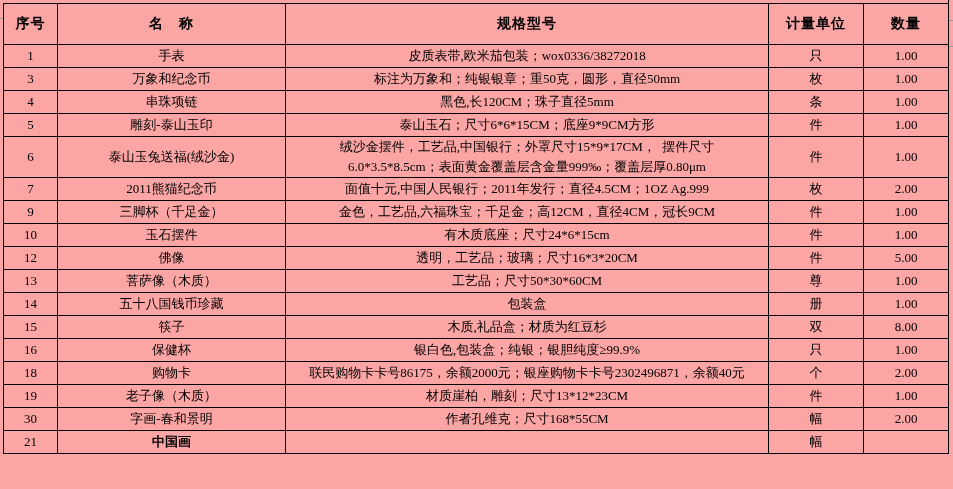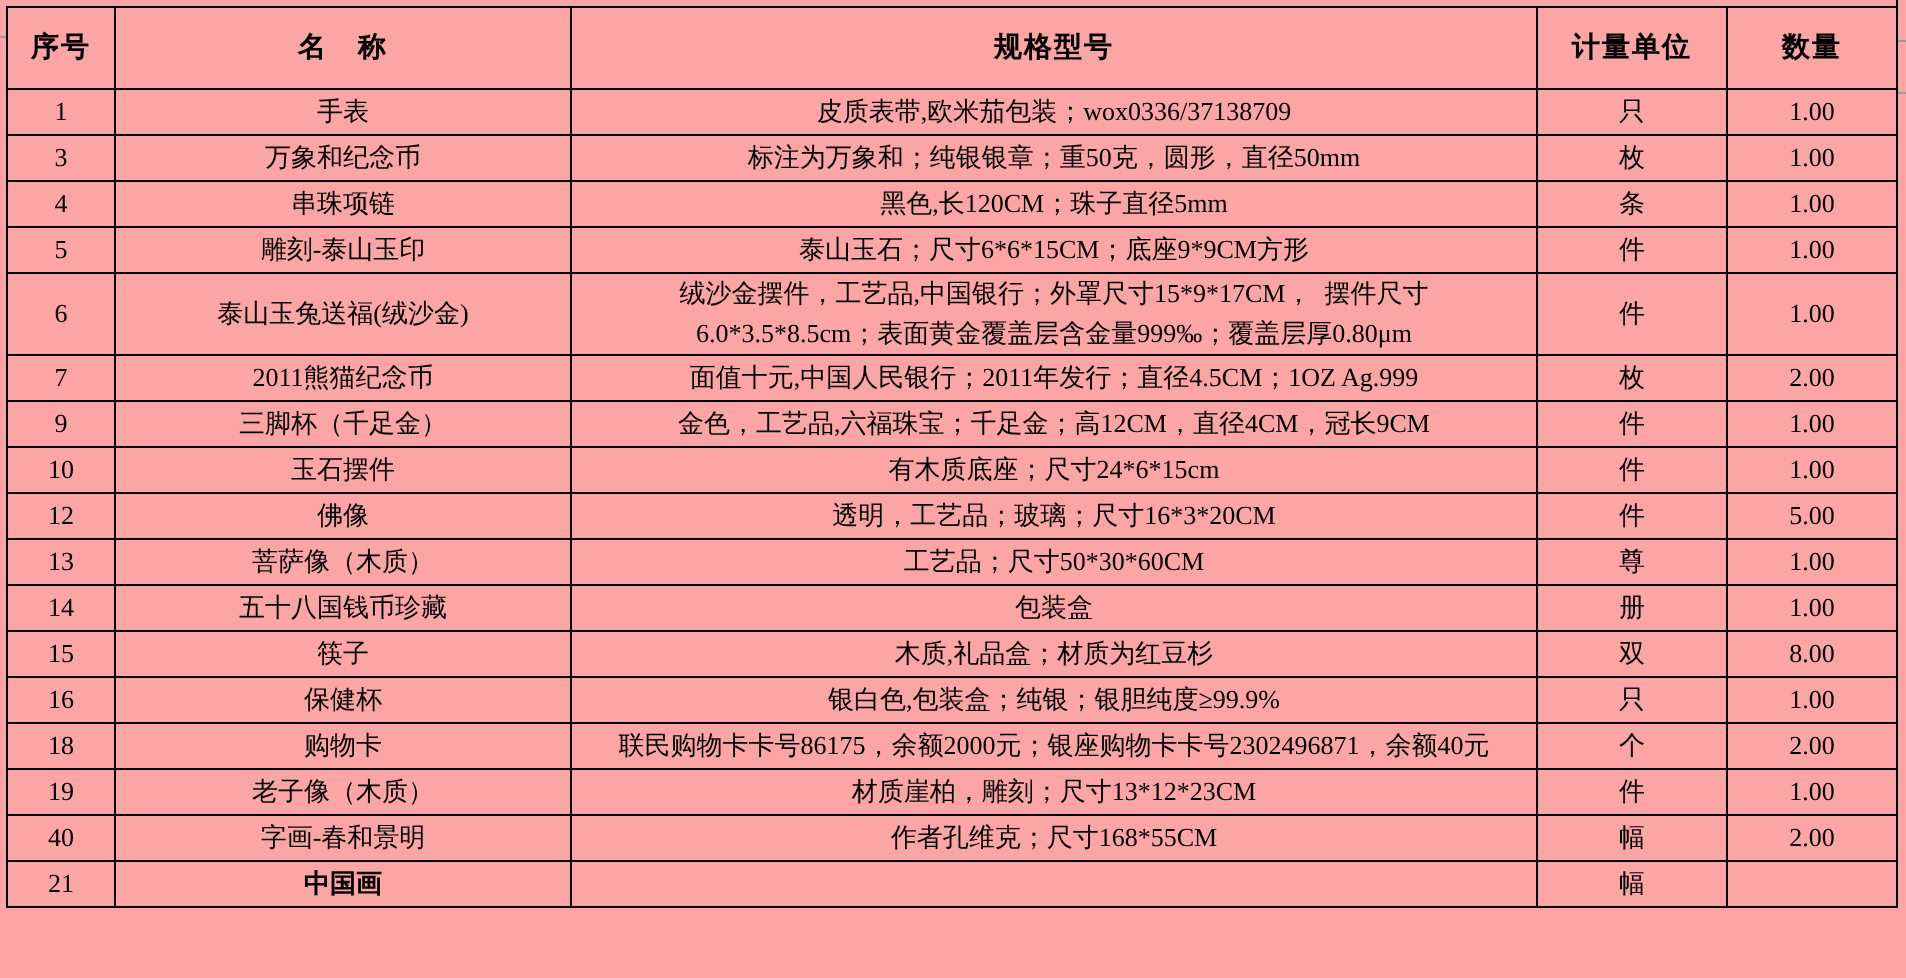--- a/index.html
+++ b/index.html
@@ -86,21 +86,21 @@
         <th>名　称</th>
         <th>规格型号</th>
         <th>计量单位</th>
         <th>数量</th>
       </tr>
     </thead>
     <tbody id="inv-body">
         <tr>
       <td class="cell-no">1</td>
       <td class="cell-name">手表</td>
-      <td class="cell-spec">皮质表带,欧米茄包装；wox0336/37138709</td>
+      <td class="cell-spec">皮质表带,欧米茄包装；wox0336/38272018</td>
       <td class="cell-unit">只</td>
       <td class="cell-qty">1.00</td>
     </tr>
         <tr>
       <td class="cell-no">3</td>
       <td class="cell-name">万象和纪念币</td>
       <td class="cell-spec">标注为万象和；纯银银章；重50克，圆形，直径50mm</td>
       <td class="cell-unit">枚</td>
       <td class="cell-qty">1.00</td>
     </tr>
@@ -190,21 +190,21 @@
       <td class="cell-qty">2.00</td>
     </tr>
         <tr>
       <td class="cell-no">19</td>
       <td class="cell-name">老子像（木质）</td>
       <td class="cell-spec">材质崖柏，雕刻；尺寸13*12*23CM</td>
       <td class="cell-unit">件</td>
       <td class="cell-qty">1.00</td>
     </tr>
         <tr>
-      <td class="cell-no">40</td>
+      <td class="cell-no">30</td>
       <td class="cell-name">字画-春和景明</td>
       <td class="cell-spec">作者孔维克；尺寸168*55CM</td>
       <td class="cell-unit">幅</td>
       <td class="cell-qty">2.00</td>
     </tr>
         <tr class="bold-name">
       <td class="cell-no">21</td>
       <td class="cell-name">中国画</td>
       <td class="cell-spec"></td>
       <td class="cell-unit">幅</td>

